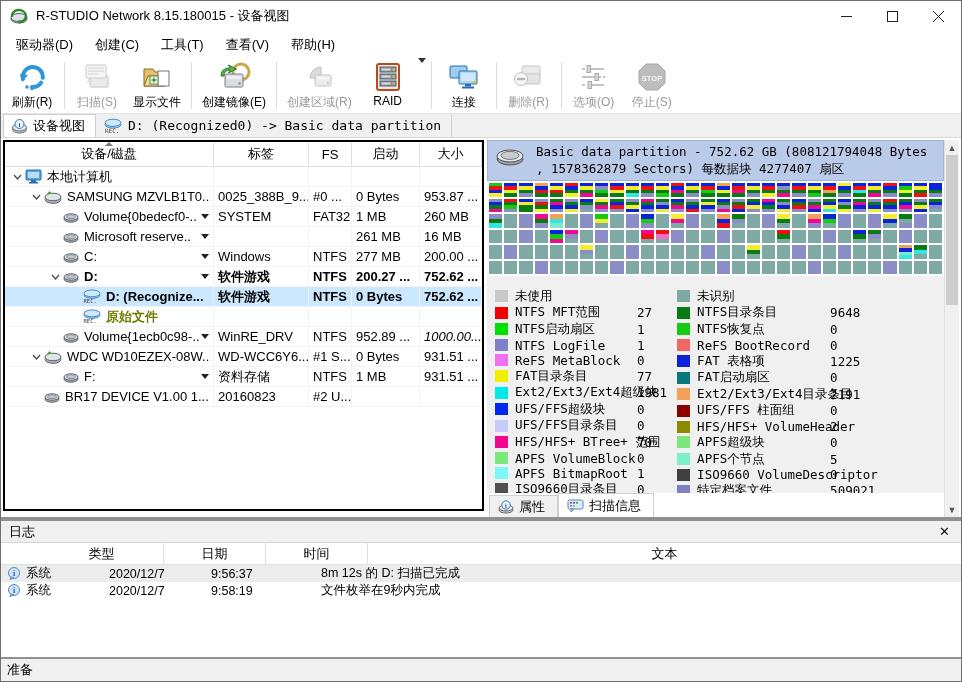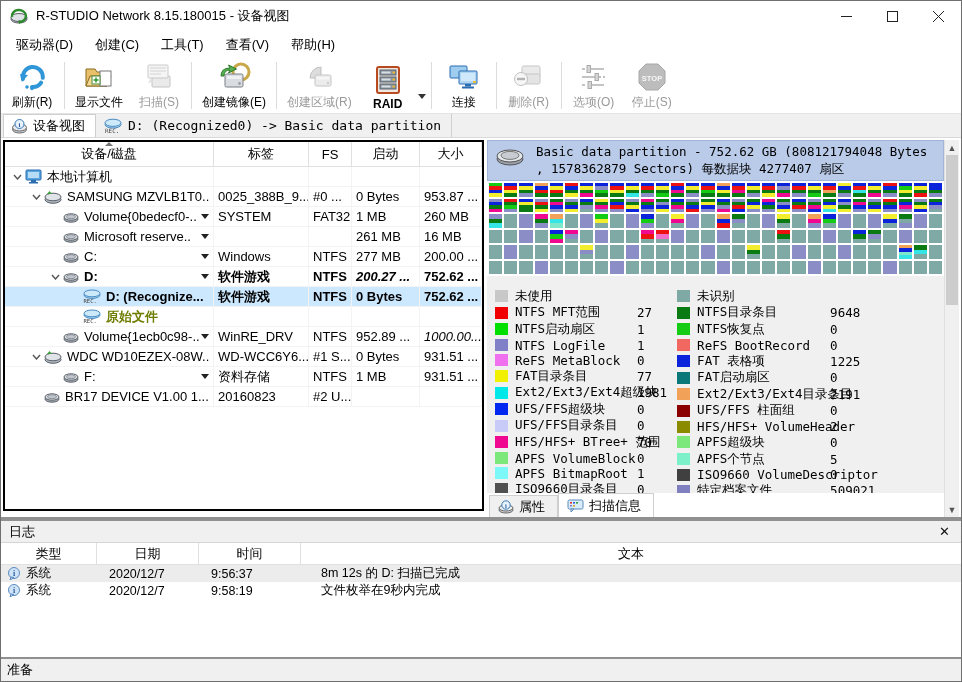--- a/index.html
+++ b/index.html
@@ -25,21 +25,21 @@
 
   
   .toolbar { height:56px; display:flex; align-items:stretch; background:#fff; flex:0 0 auto;
              border-bottom:1px solid #e4e4e4; padding-left:2px; }
   .tb-sep { width:1px; background:#dcdcdc; margin:4px 3px; }
   .tb-btn { display:flex; flex-direction:column; align-items:center; justify-content:flex-start;
             padding:3px 7px 2px; min-width:58px; }
   .tb-btn .ticon { height:32px; display:flex; align-items:center; justify-content:center; }
   .tb-btn .tlabel { font-size:12px; margin-top:1px; white-space:nowrap; }
   .tb-btn.disabled .tlabel { color:#9a9a9a; }
-  .tb-raid-wrap { display:flex; align-items:flex-end;font-weight:bold; }
+  .tb-raid-wrap { display:flex; align-items:flex-start; }
   .dd-arrow { width:0; height:0; border-left:4px solid transparent; border-right:4px solid transparent;
               border-top:5px solid #333; margin:0 2px 14px 1px; }
 
   
   .tabrow { height:24px; background:#f0f0f0; display:flex; align-items:flex-end; padding-left:2px;
             border-bottom:1px solid #d9d9d9; flex:0 0 auto; }
   .vtab { display:flex; align-items:center; gap:5px; padding:3px 10px 3px 7px; height:23px;
           border-right:1px solid #cfcfcf; font-size:13px; }
   .vtab.selected { background:#fff; border-top:1px solid #cfcfcf; border-left:1px solid #cfcfcf; }
   .vtab .mono { font-size:13px; }
@@ -167,47 +167,47 @@
         <svg width="30" height="30" viewBox="0 0 30 30">
           <path d="M6 17 A 10 10 0 1 1 15 25" fill="none" stroke="#2f96d8" stroke-width="4" stroke-linecap="round" stroke-dasharray="34 5"></path>
           <path d="M3 12 l8 1 -6 7 z" fill="#2f96d8"></path>
           <circle cx="10" cy="25" r="1.8" fill="#2f96d8"></circle>
           <circle cx="15" cy="26.5" r="1.8" fill="#2f96d8"></circle>
         </svg>
       </div>
       <div class="tlabel">刷新(R)</div>
     </div>
     <div class="tb-sep"></div>
-    <div class="tb-btn">
-      <div class="ticon">
-        <svg width="32" height="30" viewBox="0 0 32 30">
-          <path d="M3 7 h9 l2 3 h10 v14 h-21 z" fill="#e8c06a" stroke="#8a6a20"></path>
-          <path d="M3 24 l4 -10 h21 l-4 10 z" fill="#f4d894" stroke="#8a6a20"></path>
-          <rect x="17" y="9" width="11" height="15" fill="#fff" stroke="#777"></rect>
-          <rect x="9" y="14" width="8" height="8" fill="#fff" stroke="#4a8a3a"></rect>
-          <line x1="13" y1="15.5" x2="13" y2="20.5" stroke="#3a9a3a" stroke-width="1.6"></line>
-          <line x1="10.5" y1="18" x2="15.5" y2="18" stroke="#3a9a3a" stroke-width="1.6"></line>
-        </svg>
-      </div>
-      <div class="tlabel">显示文件</div>
-    </div>
     <div class="tb-btn disabled">
       <div class="ticon" style="opacity: 0.75;">
         <svg width="32" height="30" viewBox="0 0 32 30">
           <rect x="9" y="14" width="18" height="11" rx="1" fill="#e3e3e3" stroke="#b0b0b0"></rect>
           <rect x="5" y="3" width="20" height="13" rx="1" fill="#f2f2f2" stroke="#b8b8b8"></rect>
           <g stroke="#c4c4c4">
             <line x1="7" y1="6" x2="23" y2="6"></line>
             <line x1="7" y1="9" x2="23" y2="9"></line>
             <line x1="7" y1="12" x2="18" y2="12"></line>
           </g>
           <path d="M8 16 l-3 5 5 -1 z" fill="#d8d8d8"></path>
         </svg>
       </div>
       <div class="tlabel">扫描(S)</div>
+    </div>
+    <div class="tb-btn">
+      <div class="ticon">
+        <svg width="32" height="30" viewBox="0 0 32 30">
+          <path d="M3 7 h9 l2 3 h10 v14 h-21 z" fill="#e8c06a" stroke="#8a6a20"></path>
+          <path d="M3 24 l4 -10 h21 l-4 10 z" fill="#f4d894" stroke="#8a6a20"></path>
+          <rect x="17" y="9" width="11" height="15" fill="#fff" stroke="#777"></rect>
+          <rect x="9" y="14" width="8" height="8" fill="#fff" stroke="#4a8a3a"></rect>
+          <line x1="13" y1="15.5" x2="13" y2="20.5" stroke="#3a9a3a" stroke-width="1.6"></line>
+          <line x1="10.5" y1="18" x2="15.5" y2="18" stroke="#3a9a3a" stroke-width="1.6"></line>
+        </svg>
+      </div>
+      <div class="tlabel">显示文件</div>
     </div>
     <div class="tb-sep"></div>
     <div class="tb-btn">
       <div class="ticon">
         <svg width="34" height="30" viewBox="0 0 34 30">
           <circle cx="24" cy="10" r="8" fill="none" stroke="#c9a84a" stroke-width="3"></circle>
           <rect x="8" y="12" width="18" height="13" rx="1.5" fill="#d9dde2" stroke="#7a7f86"></rect>
           <rect x="10" y="14" width="14" height="3" fill="#eef0f3"></rect>
           <circle cx="22.5" cy="21.5" r="1.4" fill="#9aa0a8"></circle>
           <path d="M4 14 q0 -8 9 -8 l-1.5 -3 8 4 -8 4 1.5 -3 q-6 0 -6 6 z" fill="#58b052" stroke="#2f7a2b"></path>
@@ -510,21 +510,21 @@
             </span>
             <span class="bold " style="overflow: hidden; text-overflow: clip;">D:</span>
             <span class="vol-dd"></span>
           </div>
           <div class="tr-cell" style="width: 95px;">
             <span class="bold">软件游戏</span>
           </div>
           <div class="tr-cell" style="width: 43px;">
             <span class="bold">NTFS</span>
           </div>
-          <div class="tr-cell" style="width: 68px; font-style: italic;">
+          <div class="tr-cell" style="width: 68px;">
             <span class="bold">200.27 ...</span>
           </div>
           <div class="tr-cell" style="width: auto; flex: 1 1 0%;">
             <span class="bold">752.62 ...</span>
           </div>
         </div>
         <div class="tree-row selected">
           <div class="tr-cell tr-name" style="width: 209px; padding-left: 61px;">
             <span class="exp-slot"></span>
             <span class="row-icon">
@@ -1641,21 +1641,21 @@
   </div>
 </div>
 
 <div class="splitter"></div>
 <div class="log-panel">
   <div class="log-titlebar">
     <span class="lt">日志</span>
     <span class="log-close">✕</span>
   </div>
   <div class="log-header">
-      <div class="lh-cell" style="width: 96px;">
+      <div class="lh-cell" style="width: 124px; margin-left: 39px;">
         <span>类型</span>
       </div>
       <div class="lh-cell" style="width: 102px;">
         <span>日期</span>
       </div>
       <div class="lh-cell" style="width: 102px;">
         <span>时间</span>
       </div>
       <div class="lh-cell" style="flex: 1 1 0%; border-right: none;">
         <span>文本</span>

